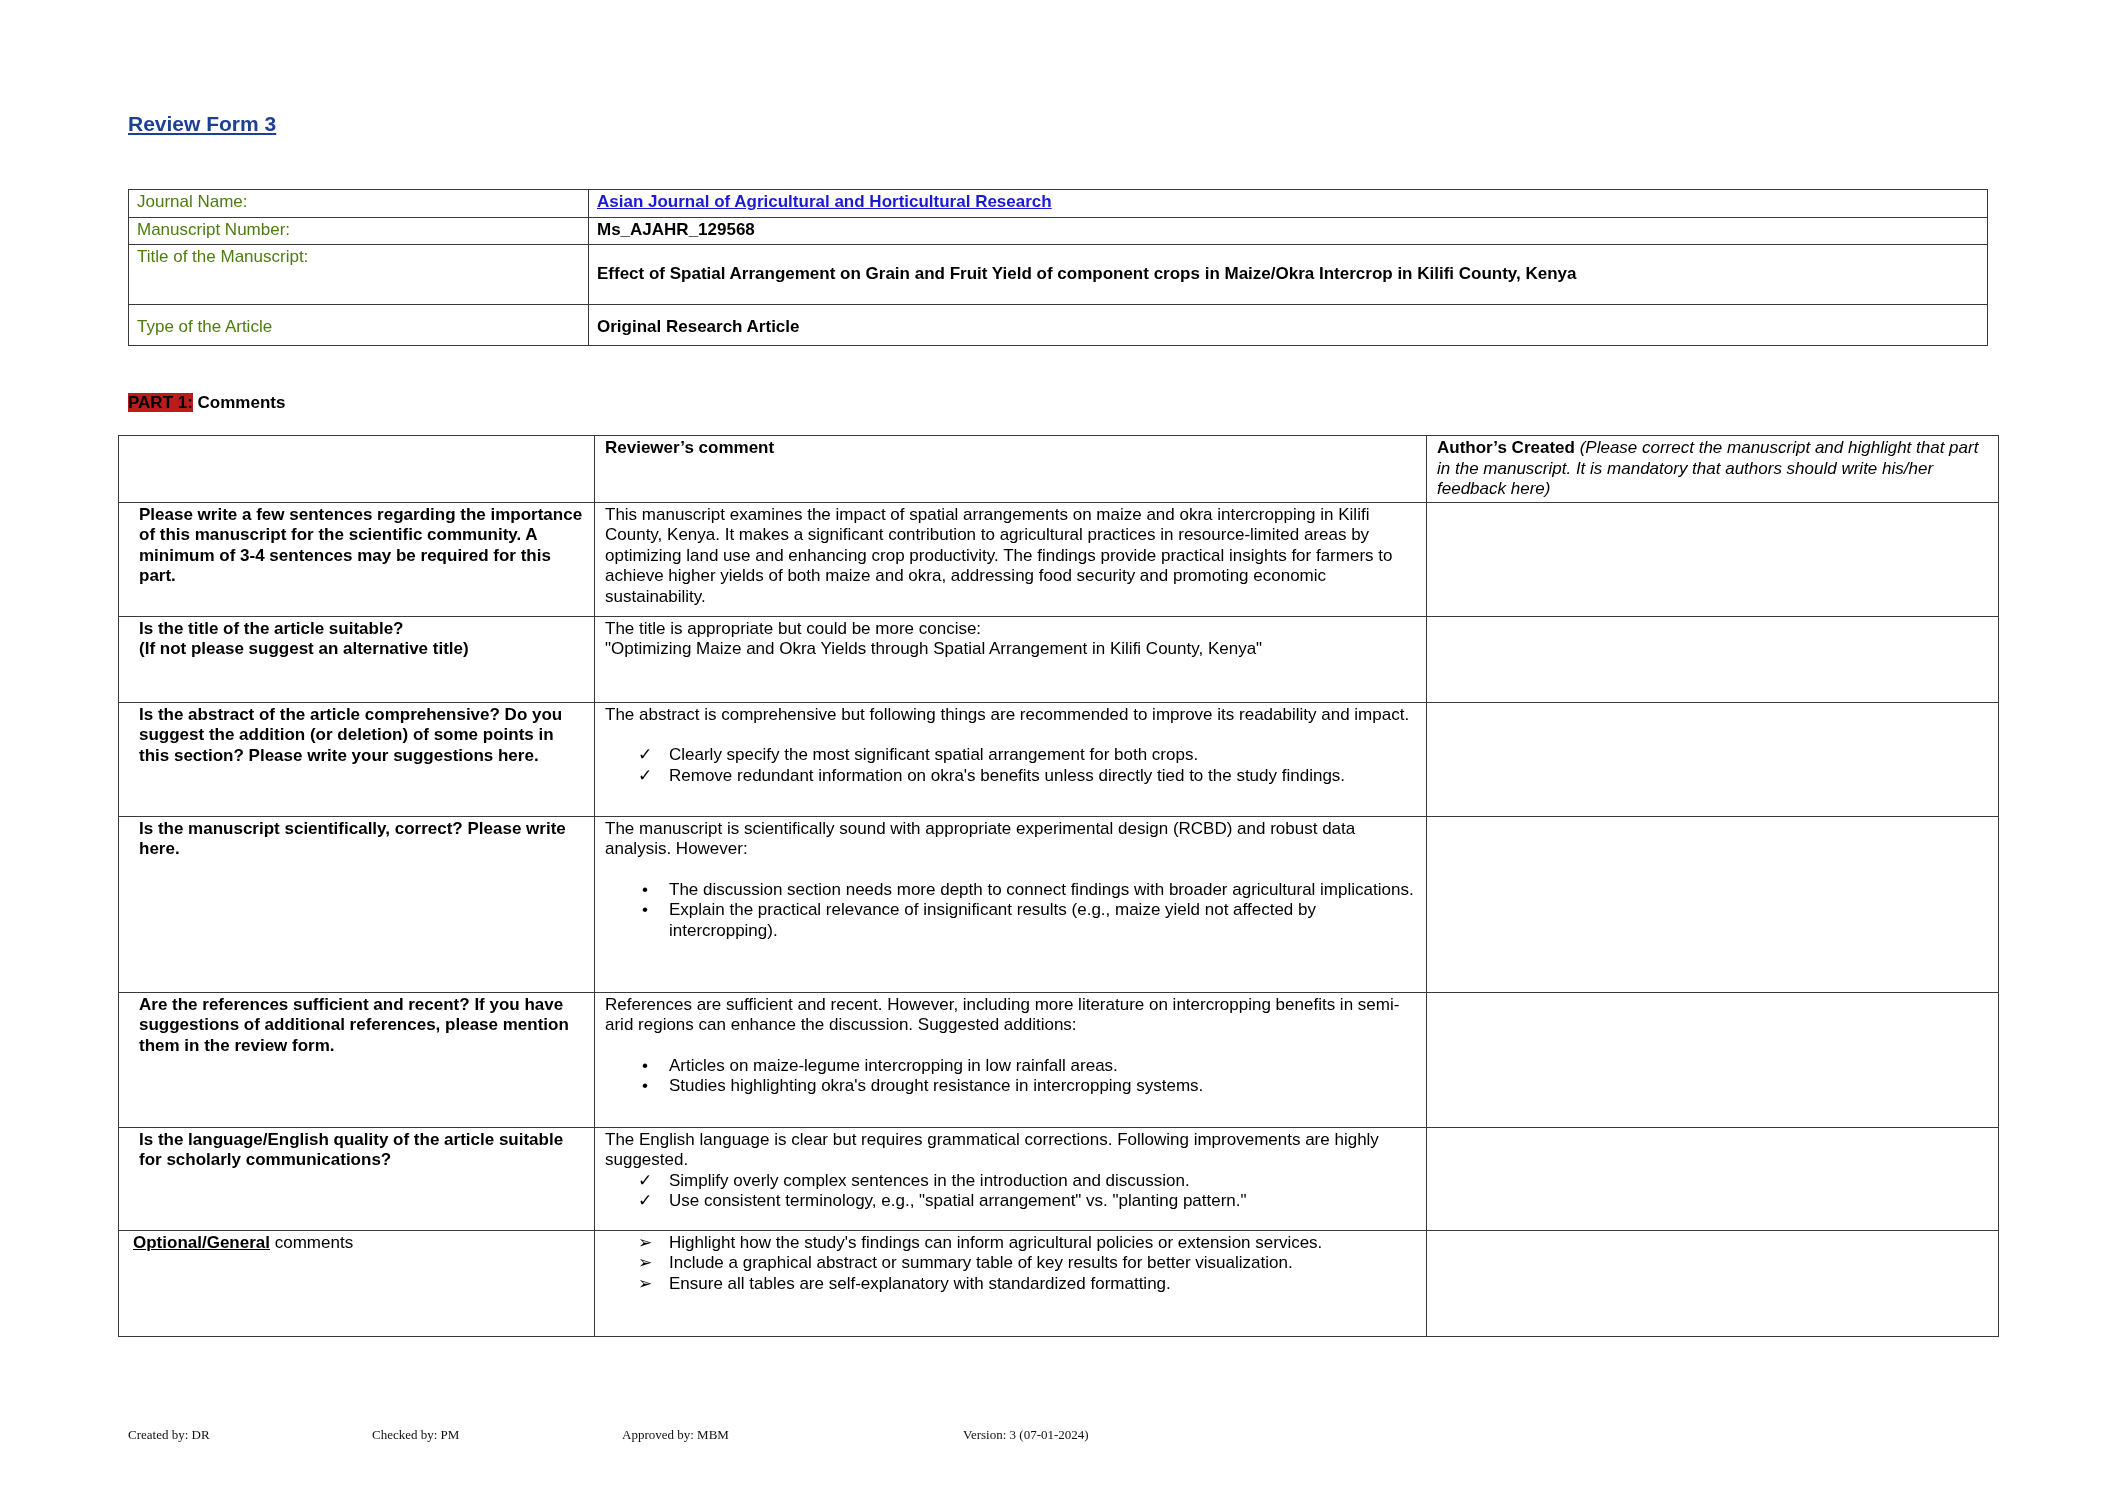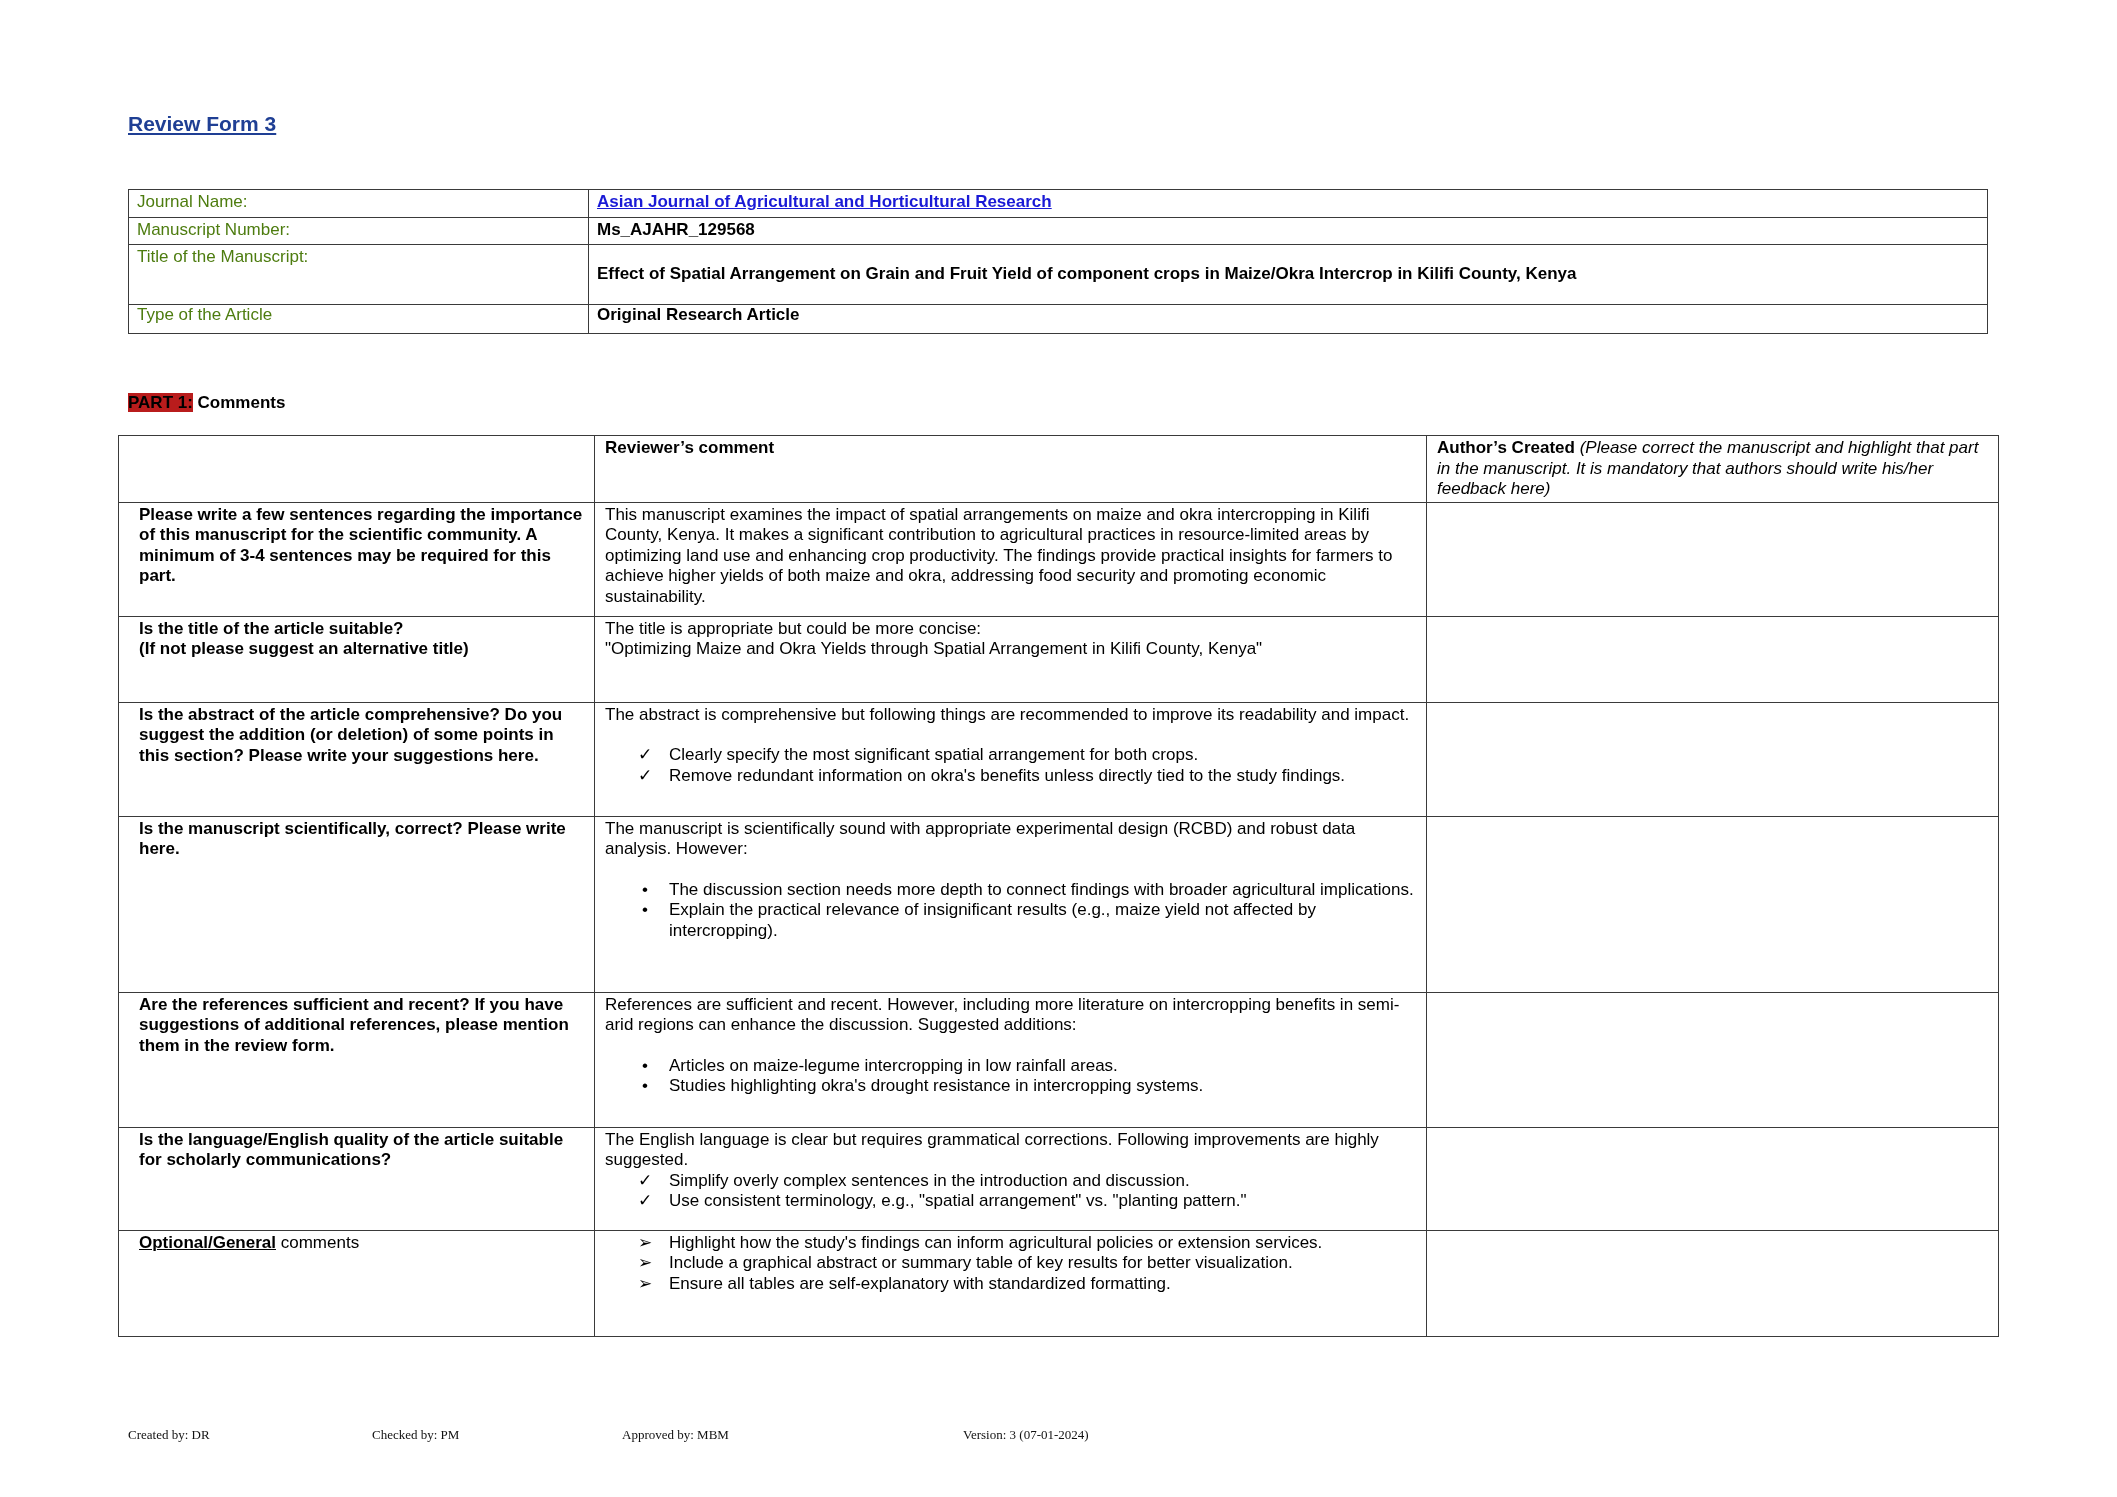--- a/index.html
+++ b/index.html
@@ -14,21 +14,21 @@
 
     
     #info-table { left: 128px; top: 189px; width: 1860px; }
     #info-table td.lbl { width: 443px; color: #4d7c0f; }
     #info-table td.val { font-weight: bold; }
     #info-table tr.r1 td { height: 23px; }
     #info-table tr.r2 td { height: 22px; }
     #info-table tr.r3 td { height: 55px; }
     #info-table tr.r4 td { height: 26px; }
     #info-table tr.r3 td.val { vertical-align: middle; }
-    #info-table tr.r4 td { padding-top: 0; }
+    #info-table tr.r4 td { padding-top: 12px; }
     .journal-link { color: #1a1ad6; text-decoration: underline; font-weight: bold; }
 
     .part-heading { position: absolute; left: 128px; top: 393px; font-size: 17px; font-weight: bold; }
     .part-heading .hl { background: #b91c1c; }
 
     
     #comments-table { left: 118px; top: 435px; width: 1880px; }
     #comments-table col.c1 { width: 476px; }
     #comments-table col.c2 { width: 832px; }
     #comments-table col.c3 { width: 572px; }
@@ -152,21 +152,21 @@
       <div>The English language is clear but requires grammatical corrections. Following improvements are highly suggested.</div>
       <ul class="items">
         <li><span class="mark">✓</span><span>Simplify overly complex sentences in the introduction and discussion.</span></li>
         <li><span class="mark">✓</span><span>Use consistent terminology, e.g., "spatial arrangement" vs. "planting pattern."</span></li>
       </ul>
     </td>
     <td></td>
   </tr>
 
   <tr style="height:106px">
-    <td class="ans gen-label" style="padding-left:20px;"><b>Optional</b><b>/General</b><span> comments</span></td>
+    <td class="ans gen-label" style="padding-left:14px;"><b>Optional</b><b>/General</b><span> comments</span></td>
     <td class="ans">
       <ul class="items">
         <li><span class="mark">➢</span><span>Highlight how the study's findings can inform agricultural policies or extension services.</span></li>
         <li><span class="mark">➢</span><span>Include a graphical abstract or summary table of key results for better visualization.</span></li>
         <li><span class="mark">➢</span><span>Ensure all tables are self-explanatory with standardized formatting.</span></li>
       </ul>
     </td>
     <td></td>
   </tr>
 </tbody>

